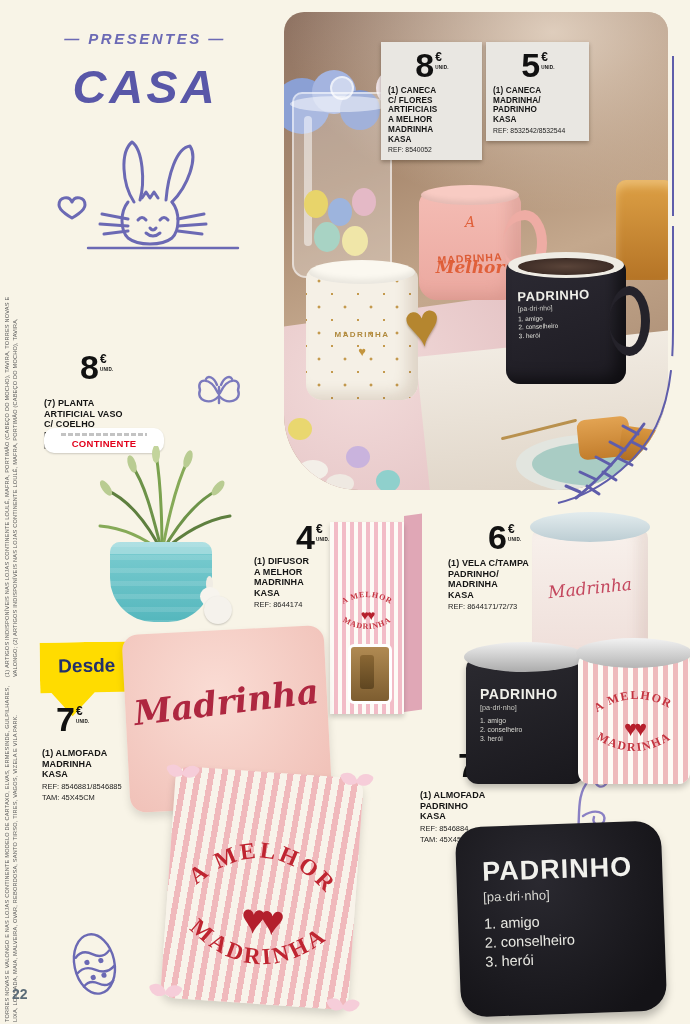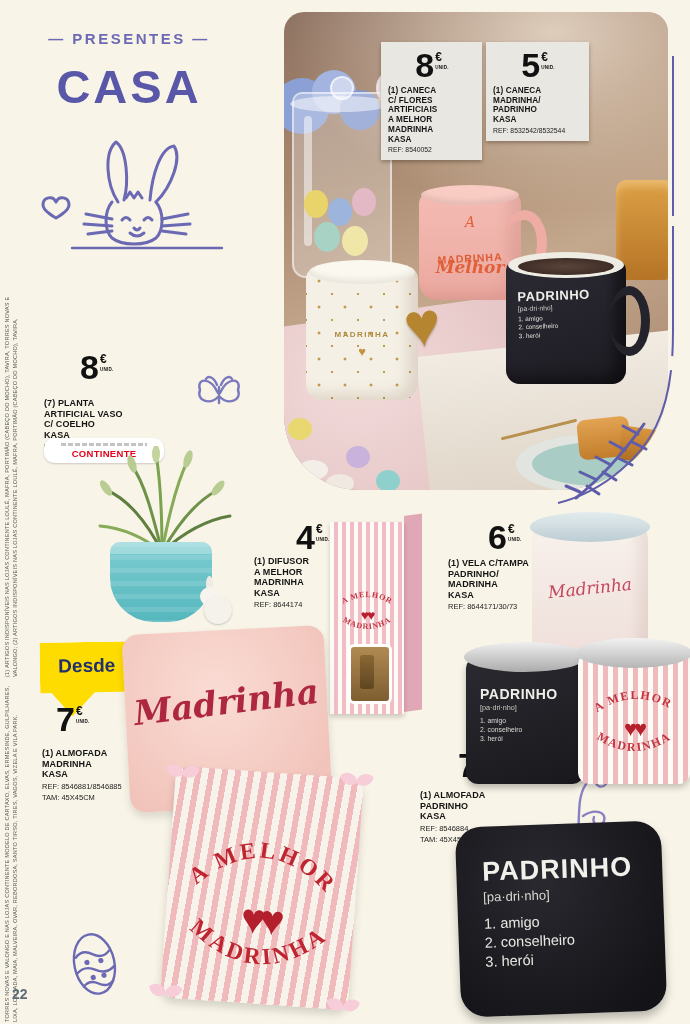--- a/index.html
+++ b/index.html
@@ -8,21 +8,21 @@
   .abs{position:absolute;}
   .pre{white-space:pre-line;}
 
   
   .side-note{position:absolute;left:3px;top:282px;height:740px;display:flex;
              writing-mode:vertical-rl;transform:rotate(180deg);
              font-size:5.6px;line-height:8px;color:#5d5d5d;letter-spacing:.2px;}
   .page-num{position:absolute;left:12px;top:986px;font-size:14px;font-weight:700;color:#5b6b77;}
 
   
-  .header{position:absolute;left:12px;top:30px;width:234px;text-align:center;}
+  .header{position:absolute;left:28px;top:30px;width:234px;text-align:center;font-style:italic;}
   .kicker{font-size:15px;font-weight:700;letter-spacing:2.5px;color:#6c6ab5;}
   .big-title{margin-top:12px;font-size:47px;font-weight:800;letter-spacing:3px;color:#5957a8;}
   .subtitle{margin-top:14px;font-size:16.5px;font-weight:700;line-height:21px;color:#5957a8;letter-spacing:.6px;}
 
   
   .price{display:flex;align-items:flex-start;color:#111;font-weight:800;}
   .price .num{font-size:34px;line-height:1;letter-spacing:-1px;}
   .price .side{display:flex;flex-direction:column;margin-left:2px;margin-top:3px;}
   .price .cur{font-size:12px;line-height:1;}
   .price .unit{font-size:4.6px;font-weight:700;margin-top:2px;letter-spacing:.2px;}
@@ -112,21 +112,21 @@
   .hero-tag{position:absolute;background:#e9e7e2;box-shadow:0 2px 4px rgba(40,25,10,.35);
        padding:6px 6px 7px 7px;}
   .hero-tag .price{justify-content:center;margin-bottom:4px;}
   .hero-tag .name-block{font-size:8.2px;line-height:9.7px;}
   .hero-tag .ref{font-size:6.8px;}
 
   
   .accent-line{position:absolute;left:0;top:0;width:690px;height:1024px;pointer-events:none;}
 
   
-  .logo{position:absolute;left:44px;top:438px;width:120px;height:25px;background:#fff;border-radius:10px;
+  .logo{position:absolute;left:44px;top:428px;width:120px;height:25px;background:#fff;border-radius:10px;
        box-shadow:0 1px 2px rgba(0,0,0,.18);display:flex;flex-direction:column;
        align-items:center;justify-content:center;gap:2px;}
   .logo .strip{width:72%;height:3px;
        background:repeating-linear-gradient(90deg,#c3c3c3 0 5px,transparent 5px 7px);}
   .logo .brand{color:#e2001a;font-weight:800;font-size:9.5px;letter-spacing:.3px;}
 
   
   .plant{position:absolute;left:86px;top:446px;width:152px;height:182px;}
   .pot{position:absolute;left:24px;top:96px;width:102px;height:80px;
        background:linear-gradient(180deg,#7ccdd1,#55b7bd);
@@ -427,21 +427,21 @@
           <span class="cur">€</span>
           <span class="unit">UNID.</span>
         </span>
     </div>
   </div>
   <div class="abs" style="left:448px;top:558px;width:96px;">
     <div class="name-block pre">(1) VELA C/TAMPA
 PADRINHO/
 MADRINHA
 KASA</div>
-    <div class="ref">REF: 8644171/30/73</div>
+    <div class="ref">REF: 8644171/72/73</div>
   </div>
   <div class="candle c-back">
     <div class="body"></div>
     <div class="lid"></div>
     <div class="script">Madrinha</div>
   </div>
   <div class="candle c-black">
     <div class="body"></div>
     <div class="lid"></div>
     <div class="bt">

